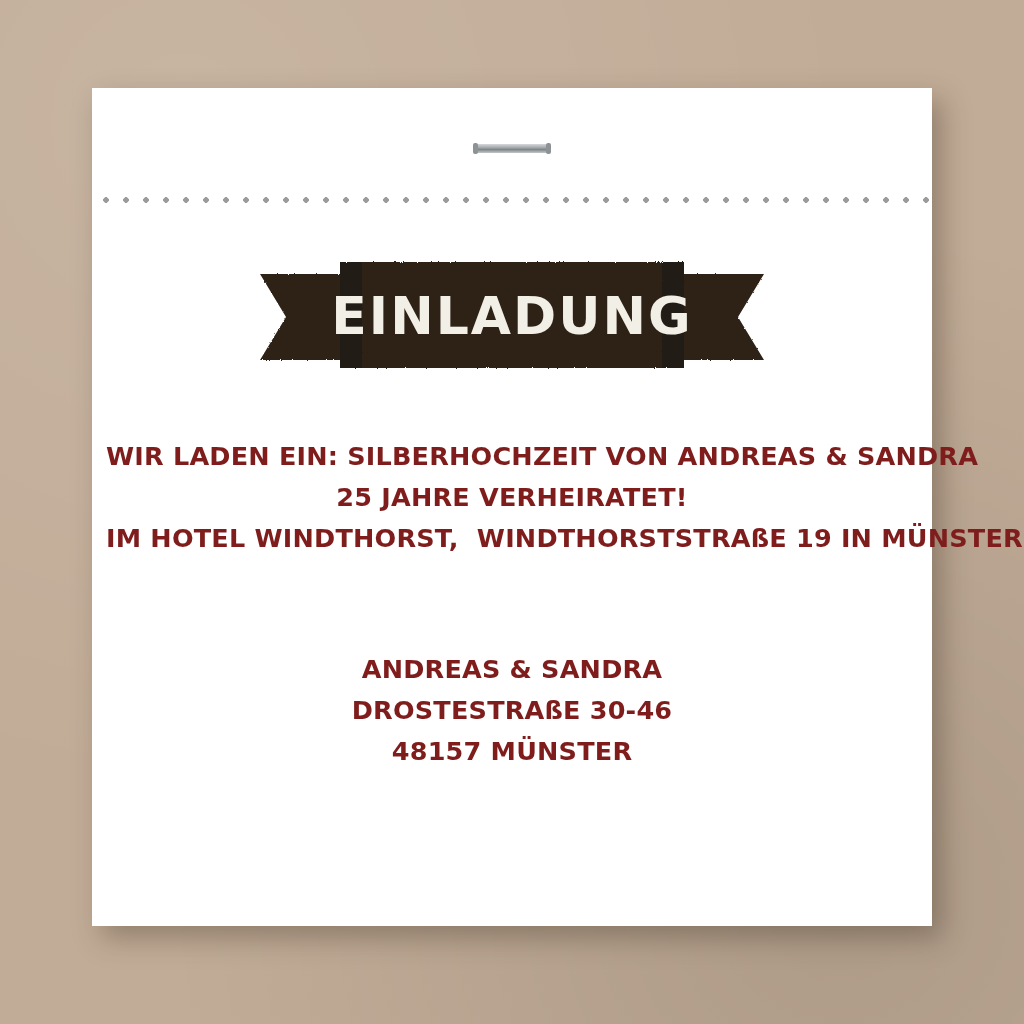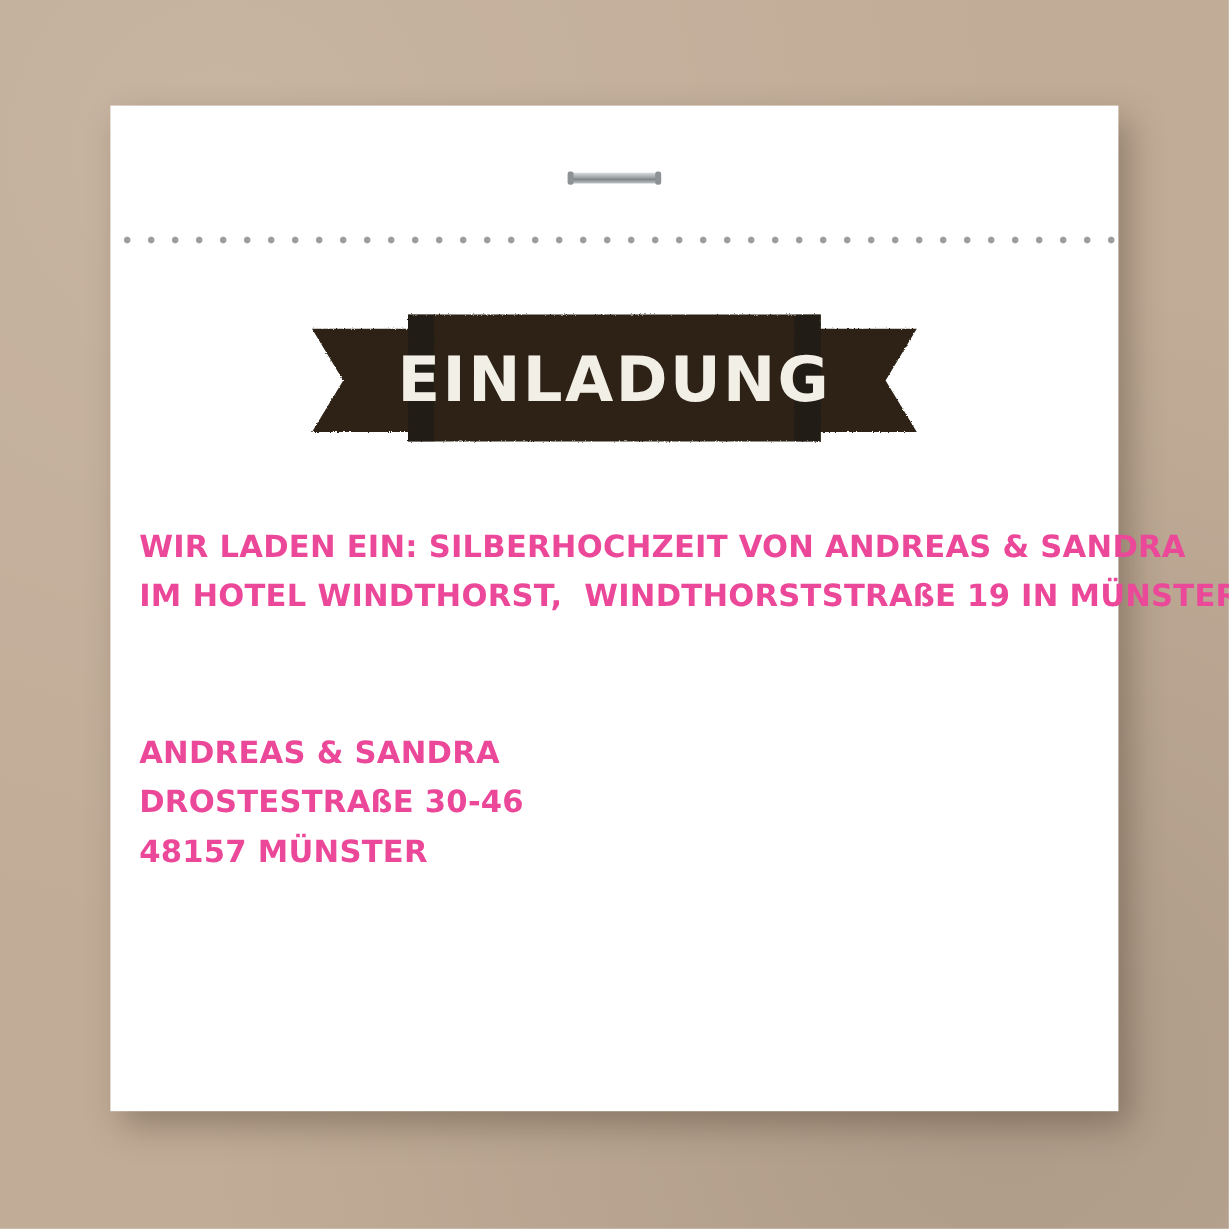--- a/index.html
+++ b/index.html
@@ -92,27 +92,28 @@
     letter-spacing: 2px;
     fill: #f2efe6;
   }
 
   
   .body-text {
     position: absolute;
     left: 0;
     right: 0;
     top: 348px;
-    color: #ec4899;
+    text-align: center;
+    color: #7f1d1d;
     font-family: "DejaVu Sans", sans-serif;
     font-weight: bold;
     font-size: 25.5px;
     line-height: 41px;
     letter-spacing: 0.2px;
-    padding: 0 24px;
+    padding: 0 14px;
     box-sizing: border-box;
   }
   .para { margin: 0; }
   .gap-lg { height: 48px; }
   .gap-md { height: 42px; }
   .line { white-space: pre; }
 </style>
 </head>
 <body>
 
@@ -142,20 +143,21 @@
 
         <path d="M88,6 L110,6 L110,112 L88,112 Z" fill="#1d1710" opacity="0.55"></path>
         <path d="M410,6 L432,6 L432,112 L410,112 Z" fill="#1d1710" opacity="0.55"></path>
       </g>
       <text class="ribbon-title" x="260" y="78" text-anchor="middle">EINLADUNG</text>
     </svg>
   </div>
 
   <div class="body-text">
     <p class="para line">WIR LADEN EIN: SILBERHOCHZEIT VON ANDREAS &amp; SANDRA</p>
+    <p class="para line">25 JAHRE VERHEIRATET!</p>
     <p class="para line">IM HOTEL WINDTHORST,  WINDTHORSTSTRAßE 19 IN MÜNSTER.</p>
 
     <div class="gap-lg"></div>
 
 
     <div class="gap-md"></div>
 
     <p class="para line">ANDREAS &amp; SANDRA</p>
     <p class="para line">DROSTESTRAßE 30-46</p>
     <p class="para line">48157 MÜNSTER</p>

